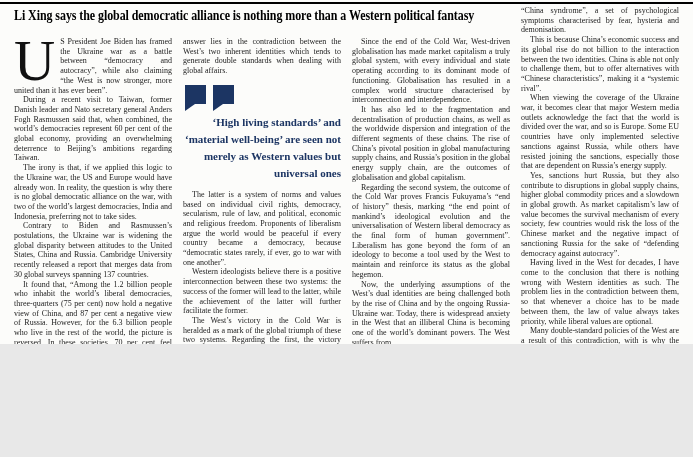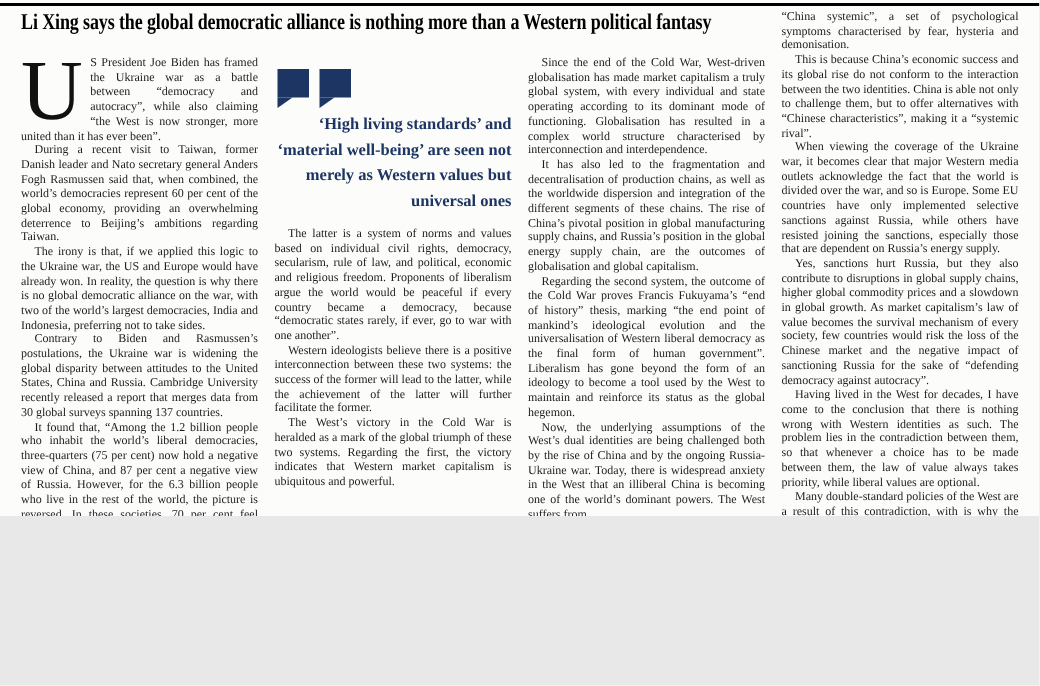--- a/index.html
+++ b/index.html
@@ -75,39 +75,40 @@
   <div class="cols">
       <div class="col below-headline">
         <p class="noindent"><span class="dropcap">U</span>S President Joe Biden has framed the Ukraine war as a battle between “democracy and autocracy”, while also claiming “the West is now stronger, more united than it has ever been”.</p>
         <p>During a recent visit to Taiwan, former Danish leader and Nato secretary general Anders Fogh Rasmussen said that, when combined, the world’s democracies represent 60 per cent of the global economy, providing an overwhelming deterrence to Beijing’s ambitions regarding Taiwan.</p>
         <p>The irony is that, if we applied this logic to the Ukraine war, the US and Europe would have already won. In reality, the question is why there is no global democratic alliance on the war, with two of the world’s largest democracies, India and Indonesia, preferring not to take sides.</p>
         <p>Contrary to Biden and Rasmussen’s postulations, the Ukraine war is widening the global disparity between attitudes to the United States, China and Russia. Cambridge University recently released a report that merges data from 30 global surveys spanning 137 countries.</p>
         <p>It found that, “Among the 1.2 billion people who inhabit the world’s liberal democracies, three-quarters (75 per cent) now hold a negative view of China, and 87 per cent a negative view of Russia. However, for the 6.3 billion people who live in the rest of the world, the picture is reversed. In these societies, 70 per cent feel positively towards China, and 66 per cent positively towards Russia.”</p>
         <p>Why is the world so divided over such a simple lived of political correctness in Russia’s invasion of a sovereign state? The</p>
       </div>
       <div class="col below-headline">
+        <p class="noindent">answer lies in the contradiction between the West’s two inherent identities which tends to generate double standards when dealing with global affairs.</p>
   <div class="pullquote">
     <div class="qmarks">
       <span class="qm"></span>
       <span class="qm"></span>
     </div>
     <div class="qtext">‘High living standards’ and ‘material well-being’ are seen not merely as Western values but universal ones</div>
   </div>
 <p>The latter is a system of norms and values based on individual civil rights, democracy, secularism, rule of law, and political, economic and religious freedom. Proponents of liberalism argue the world would be peaceful if every country became a democracy, because “democratic states rarely, if ever, go to war with one another”.</p>
         <p>Western ideologists believe there is a positive interconnection between these two systems: the success of the former will lead to the latter, while the achievement of the latter will further facilitate the former.</p>
         <p>The West’s victory in the Cold War is heralded as a mark of the global triumph of these two systems. Regarding the first, the victory indicates that Western market capitalism is ubiquitous and powerful.</p>
       </div>
       <div class="col below-headline">
         <p>Since the end of the Cold War, West-driven globalisation has made market capitalism a truly global system, with every individual and state operating according to its dominant mode of functioning. Globalisation has resulted in a complex world structure characterised by interconnection and interdependence.</p>
         <p>It has also led to the fragmentation and decentralisation of production chains, as well as the worldwide dispersion and integration of the different segments of these chains. The rise of China’s pivotal position in global manufacturing supply chains, and Russia’s position in the global energy supply chain, are the outcomes of globalisation and global capitalism.</p>
         <p>Regarding the second system, the outcome of the Cold War proves Francis Fukuyama’s “end of history” thesis, marking “the end point of mankind’s ideological evolution and the universalisation of Western liberal democracy as the final form of human government”. Liberalism has gone beyond the form of an ideology to become a tool used by the West to maintain and reinforce its status as the global hegemon.</p>
         <p>Now, the underlying assumptions of the West’s dual identities are being challenged both by the rise of China and by the ongoing Russia-Ukraine war. Today, there is widespread anxiety in the West that an illiberal China is becoming one of the world’s dominant powers. The West suffers from</p>
       </div>
       <div class="col">
-        <p class="noindent">“China systemic”, a set of psychological symptoms characterised by fear, hysteria and demonisation.</p>
-        <p>This is because China’s economic success and its global rise do not conform to the interaction between the two identities. China is able not only to challenge them, but to offer alternatives with “Chinese characteristics”, making it a “systemic rival”.</p>
+        <p class="noindent">“China syndrome”, a set of psychological symptoms characterised by fear, hysteria and demonisation.</p>
+        <p>This is because China’s economic success and its global rise do not billion to the interaction between the two identities. China is able not only to challenge them, but to offer alternatives with “Chinese characteristics”, making it a “systemic rival”.</p>
         <p>When viewing the coverage of the Ukraine war, it becomes clear that major Western media outlets acknowledge the fact that the world is divided over the war, and so is Europe. Some EU countries have only implemented selective sanctions against Russia, while others have resisted joining the sanctions, especially those that are dependent on Russia’s energy supply.</p>
         <p>Yes, sanctions hurt Russia, but they also contribute to disruptions in global supply chains, higher global commodity prices and a slowdown in global growth. As market capitalism’s law of value becomes the survival mechanism of every society, few countries would risk the loss of the Chinese market and the negative impact of sanctioning Russia for the sake of “defending democracy against autocracy”.</p>
         <p>Having lived in the West for decades, I have come to the conclusion that there is nothing wrong with Western identities as such. The problem lies in the contradiction between them, so that whenever a choice has to be made between them, the law of value always takes priority, while liberal values are optional.</p>
         <p>Many double-standard policies of the West are a result of this contradiction, with is why the world is divided today.</p>
       </div>
     </div>
 </div>
 
 </body></html>

